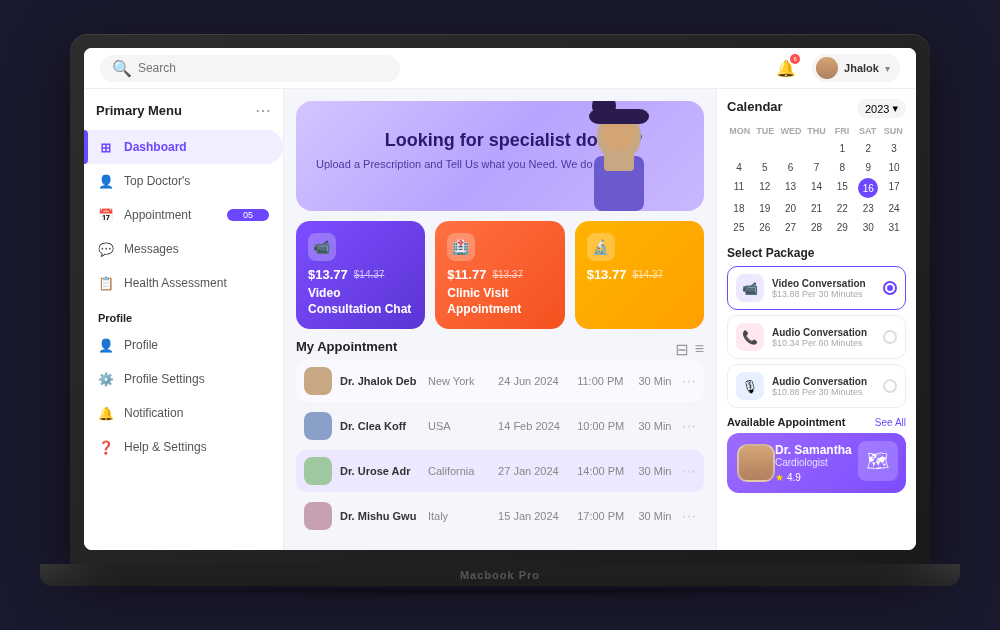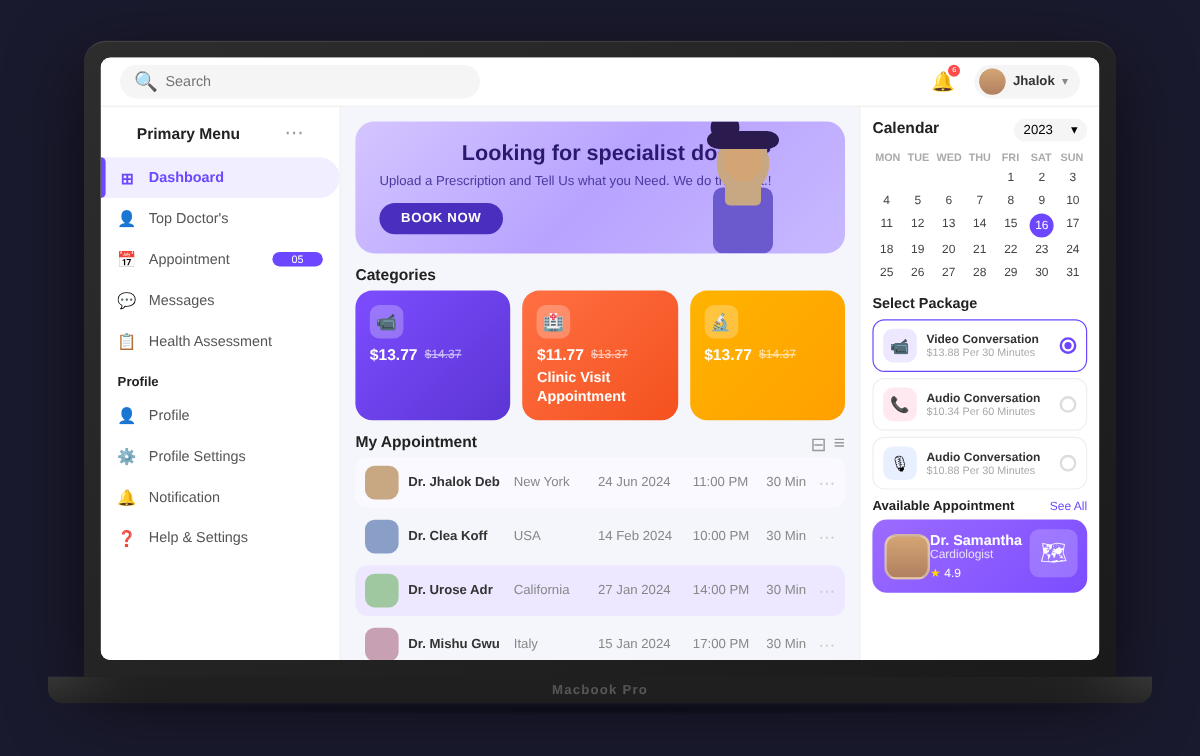--- a/index.html
+++ b/index.html
@@ -139,21 +139,21 @@
       width: 200px;
       background: #fff;
       padding: 12px 0;
       border-right: 1px solid #eee;
       flex-shrink: 0;
     }
     .sidebar-title-row {
       display: flex;
       align-items: center;
       justify-content: space-between;
-      padding: 0 30px 10px;
+      padding: 0 12px 10px;
     }
     .sidebar-title {
       font-size: 13px;
       font-weight: 700;
       color: #222;
     }
     .sidebar-dots {
       color: #999;
       font-size: 16px;
     }
@@ -379,21 +379,21 @@
     }
     .cal-year-btn {
       background: #f5f5f5;
       border: none;
       border-radius: 12px;
       padding: 3px 8px;
       font-size: 11px;
       cursor: pointer;
       display: flex;
       align-items: center;
-      gap: 15px;
+      gap: 3px;
     }
     .cal-grid {
       width: 100%;
     }
     .cal-days-header {
       display: grid;
       grid-template-columns: repeat(7, 1fr);
       text-align: center;
       font-size: 9px;
       color: #aaa;
@@ -609,43 +609,42 @@
               <span>Help &amp; Settings</span>
             </div>
           </div>
 
           <div class="main-content">
 
             <div class="hero-banner">
               <div class="hero-text">
                 <h2>Looking for specialist doctor?</h2>
                 <p>Upload a Prescription and Tell Us what you Need. We do the Rest.!</p>
-                <button class="hero-btn">BOOK NOW</button>
               </div>
               <div class="hero-image">
                 <svg width="90" height="110" viewBox="0 0 90 110" xmlns="http://www.w3.org/2000/svg">
                   <ellipse cx="45" cy="35" rx="22" ry="25" fill="#c8a882"></ellipse>
                   <rect x="20" y="55" width="50" height="55" rx="8" fill="#6a5acd"></rect>
                   <ellipse cx="45" cy="32" rx="16" ry="18" fill="#d4a574"></ellipse>
                   <rect x="30" y="50" width="30" height="20" rx="4" fill="#c8a882"></rect>
                   <circle cx="30" cy="5" r="12" fill="#2a1a4e"></circle>
                   <rect x="15" y="8" width="60" height="15" rx="10" fill="#2a1a4e"></rect>
                 </svg>
               </div>
             </div>
 
             <div>
-              <div class="section-title">Categories</div>
               <div class="categories-row">
                 <div class="cat-card purple">
                   <div class="cat-icon">📹</div>
                   <div class="cat-price-row">
                     <span class="cat-price">$13.77</span>
                     <span class="cat-old-price">$14.37</span>
                   </div>
+                  <div class="cat-label">Video Consultation Chat</div>
                 </div>
                 <div class="cat-card orange">
                   <div class="cat-icon">🏥</div>
                   <div class="cat-price-row">
                     <span class="cat-price">$11.77</span>
                     <span class="cat-old-price">$13.37</span>
                   </div>
                   <div class="cat-label">Clinic Visit Appointment</div>
                 </div>
                 <div class="cat-card yellow">

